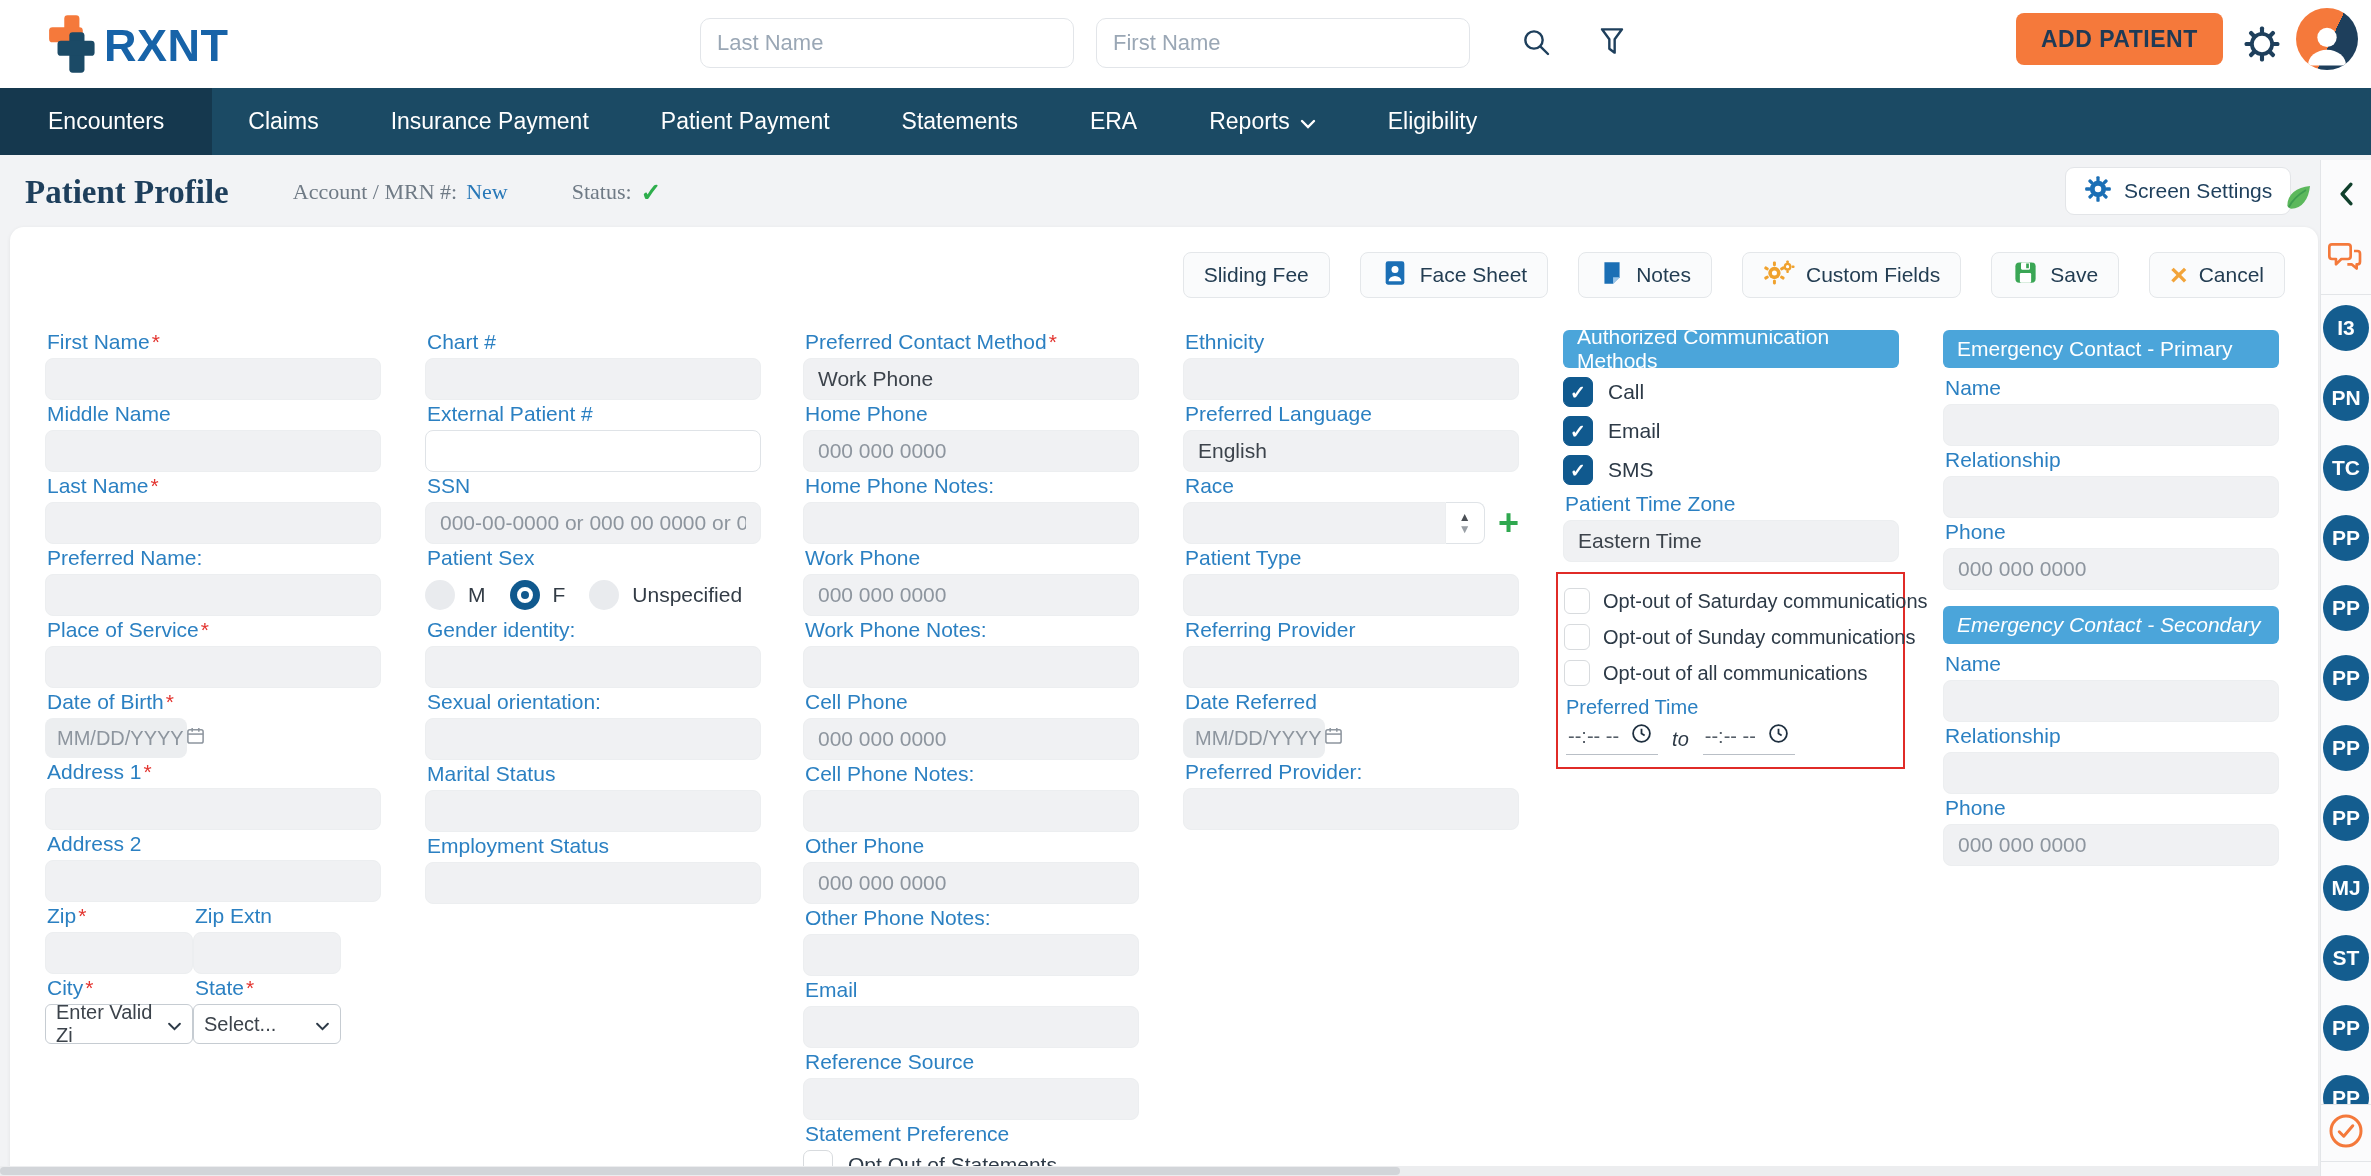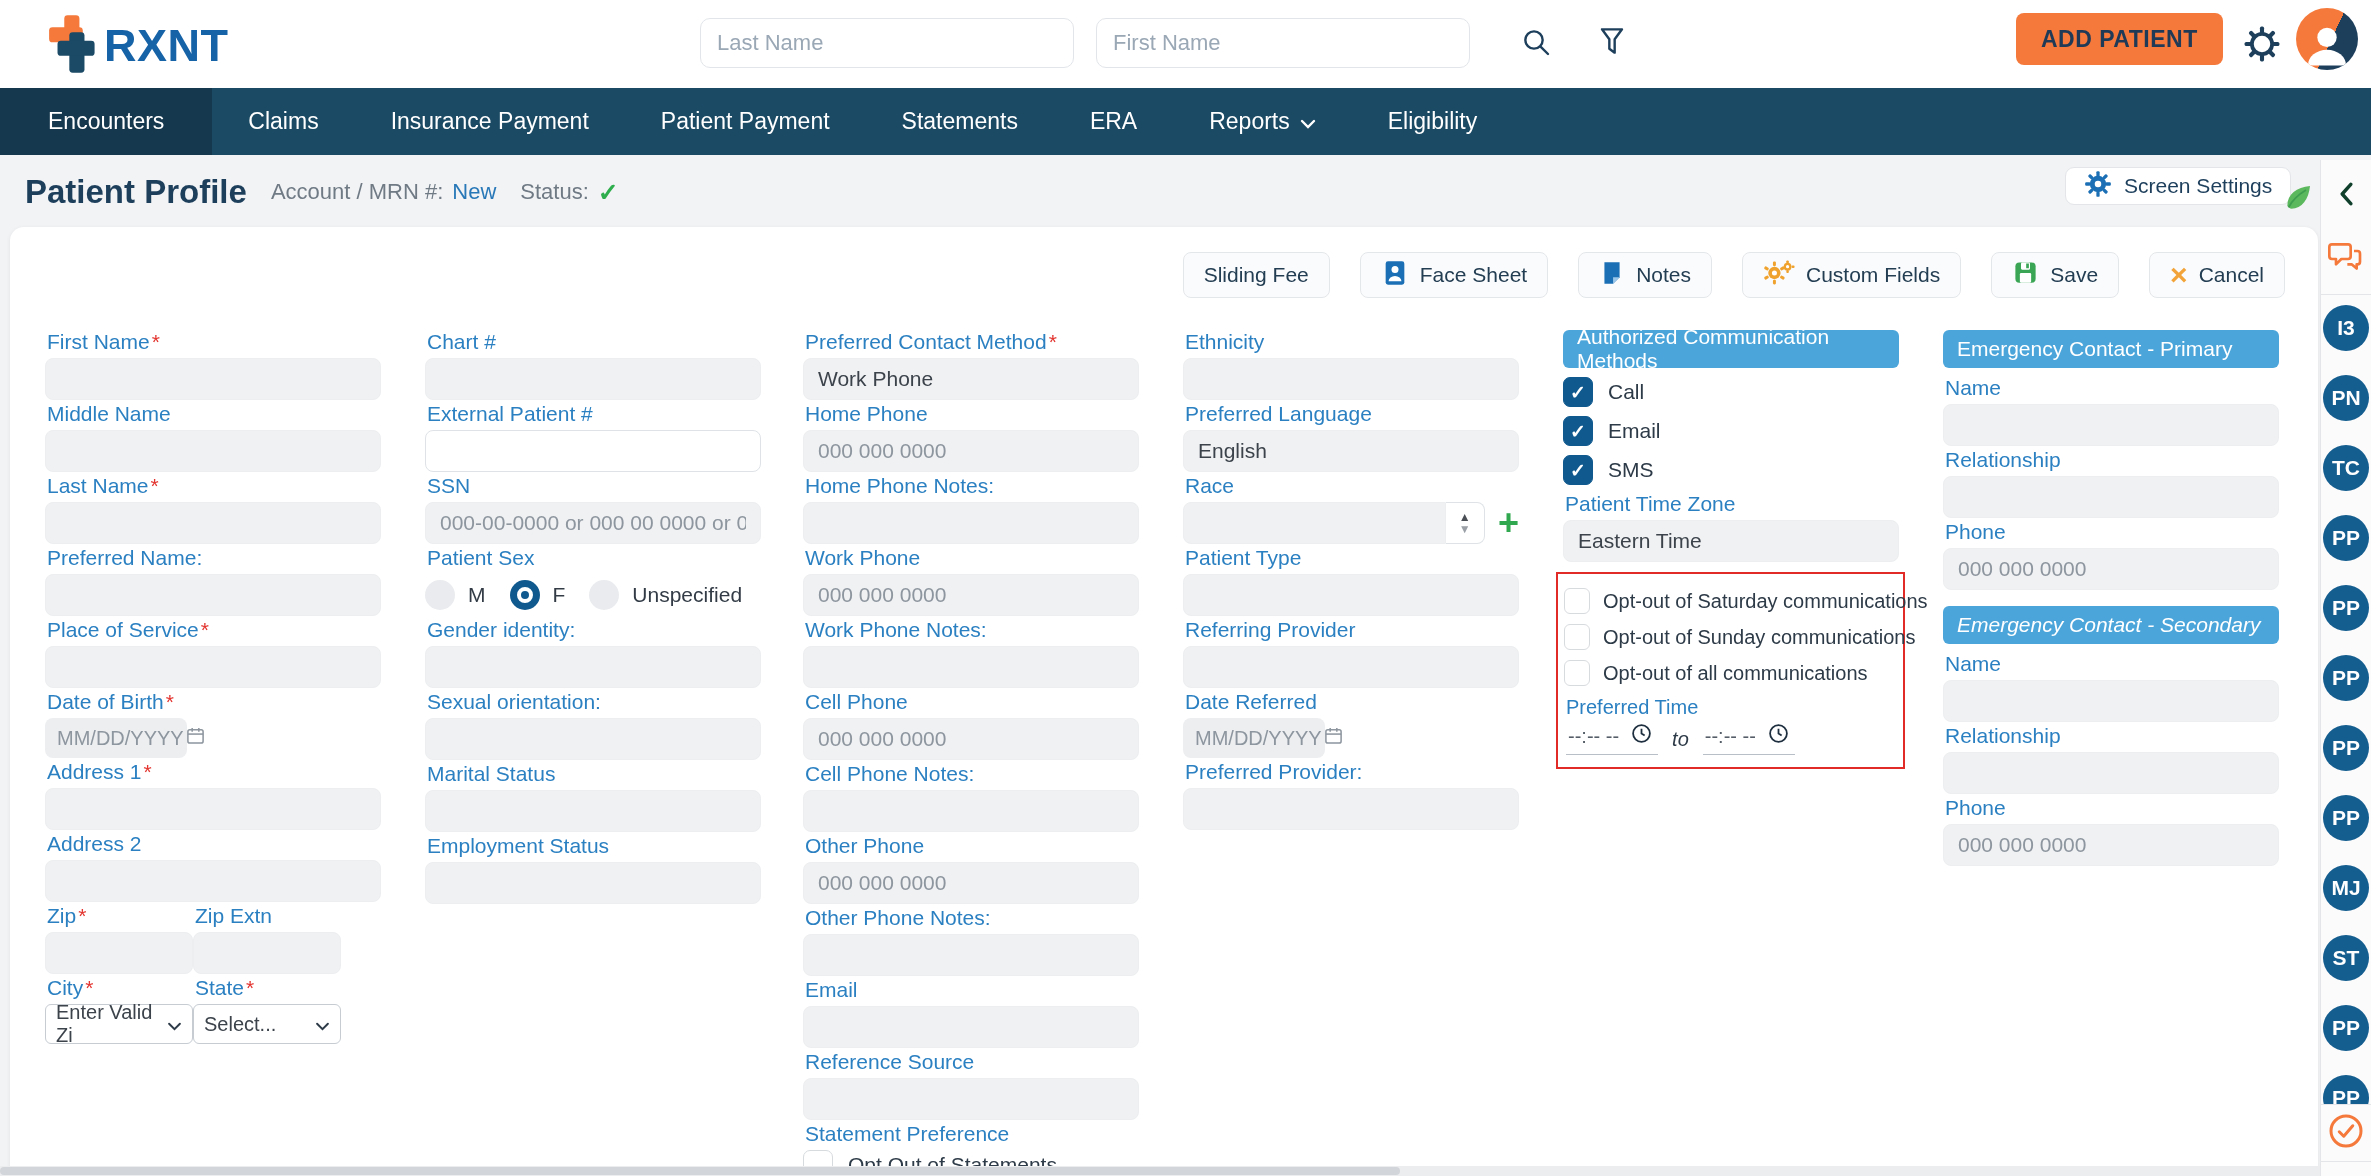--- a/index.html
+++ b/index.html
@@ -20,26 +20,26 @@
   .avatar{position:absolute;left:2296px;top:8px;width:62px;height:62px;border-radius:50%;overflow:hidden;
     background:linear-gradient(115deg,#f5793b 55%,#1e3f5c 55%);cursor:pointer;}
   .avatar svg{position:absolute;left:4px;top:8px;}
 
   
   .mainnav{position:absolute;top:88px;left:0;width:2371px;height:67px;background:#1b4a64;display:flex;align-items:stretch;}
   .nav-item{display:flex;align-items:center;gap:10px;padding:0 36px;font-size:23px;color:#fff;cursor:pointer;}
   .nav-item.active{background:#15384e;padding:0 48px;}
 
   
-  .pagebar{position:absolute;top:160px;left:25px;height:64px;display:flex;align-items:center;gap:24px;}
+  .pagebar{position:absolute;top:160px;left:25px;height:64px;display:flex;align-items:center;gap:64px;font-family:Liberation Serif, serif;}
   .page-title{font-size:33px;font-weight:700;color:#1e3f5c;}
   .meta{display:flex;align-items:center;gap:9px;font-size:22px;color:#6f7a85;}
   .link{color:#2878b8;cursor:pointer;}
   .status-check{color:#2eae4c;font-size:25px;font-weight:700;}
-  .screen-settings{position:absolute;left:2065px;top:167px;height:38px;background:#fff;border:1px solid #e3e5e8;
+  .screen-settings{position:absolute;left:2065px;top:167px;height:48px;background:#fff;border:1px solid #e3e5e8;
     border-radius:9px;display:flex;align-items:center;gap:12px;padding:0 18px;font-size:21px;color:#1e3f5c;
     font-family:inherit;cursor:pointer;}
   .leaf{position:absolute;left:2282px;top:182px;}
 
   
   .card{position:absolute;left:10px;top:227px;width:2308px;height:949px;background:#fff;
     border-radius:14px 14px 0 0;box-shadow:0 1px 4px rgba(0,0,0,.07);}
   .toolbar{position:absolute;top:252px;left:1395px;width:890px;display:flex;justify-content:flex-end;gap:30px;}
   .tbtn{height:46px;background:#fafbfc;border:1px solid #e4e7ea;border-radius:8px;display:flex;align-items:center;
     gap:11px;padding:0 20px;font-size:21px;color:#233d52;font-family:inherit;cursor:pointer;white-space:nowrap;}

